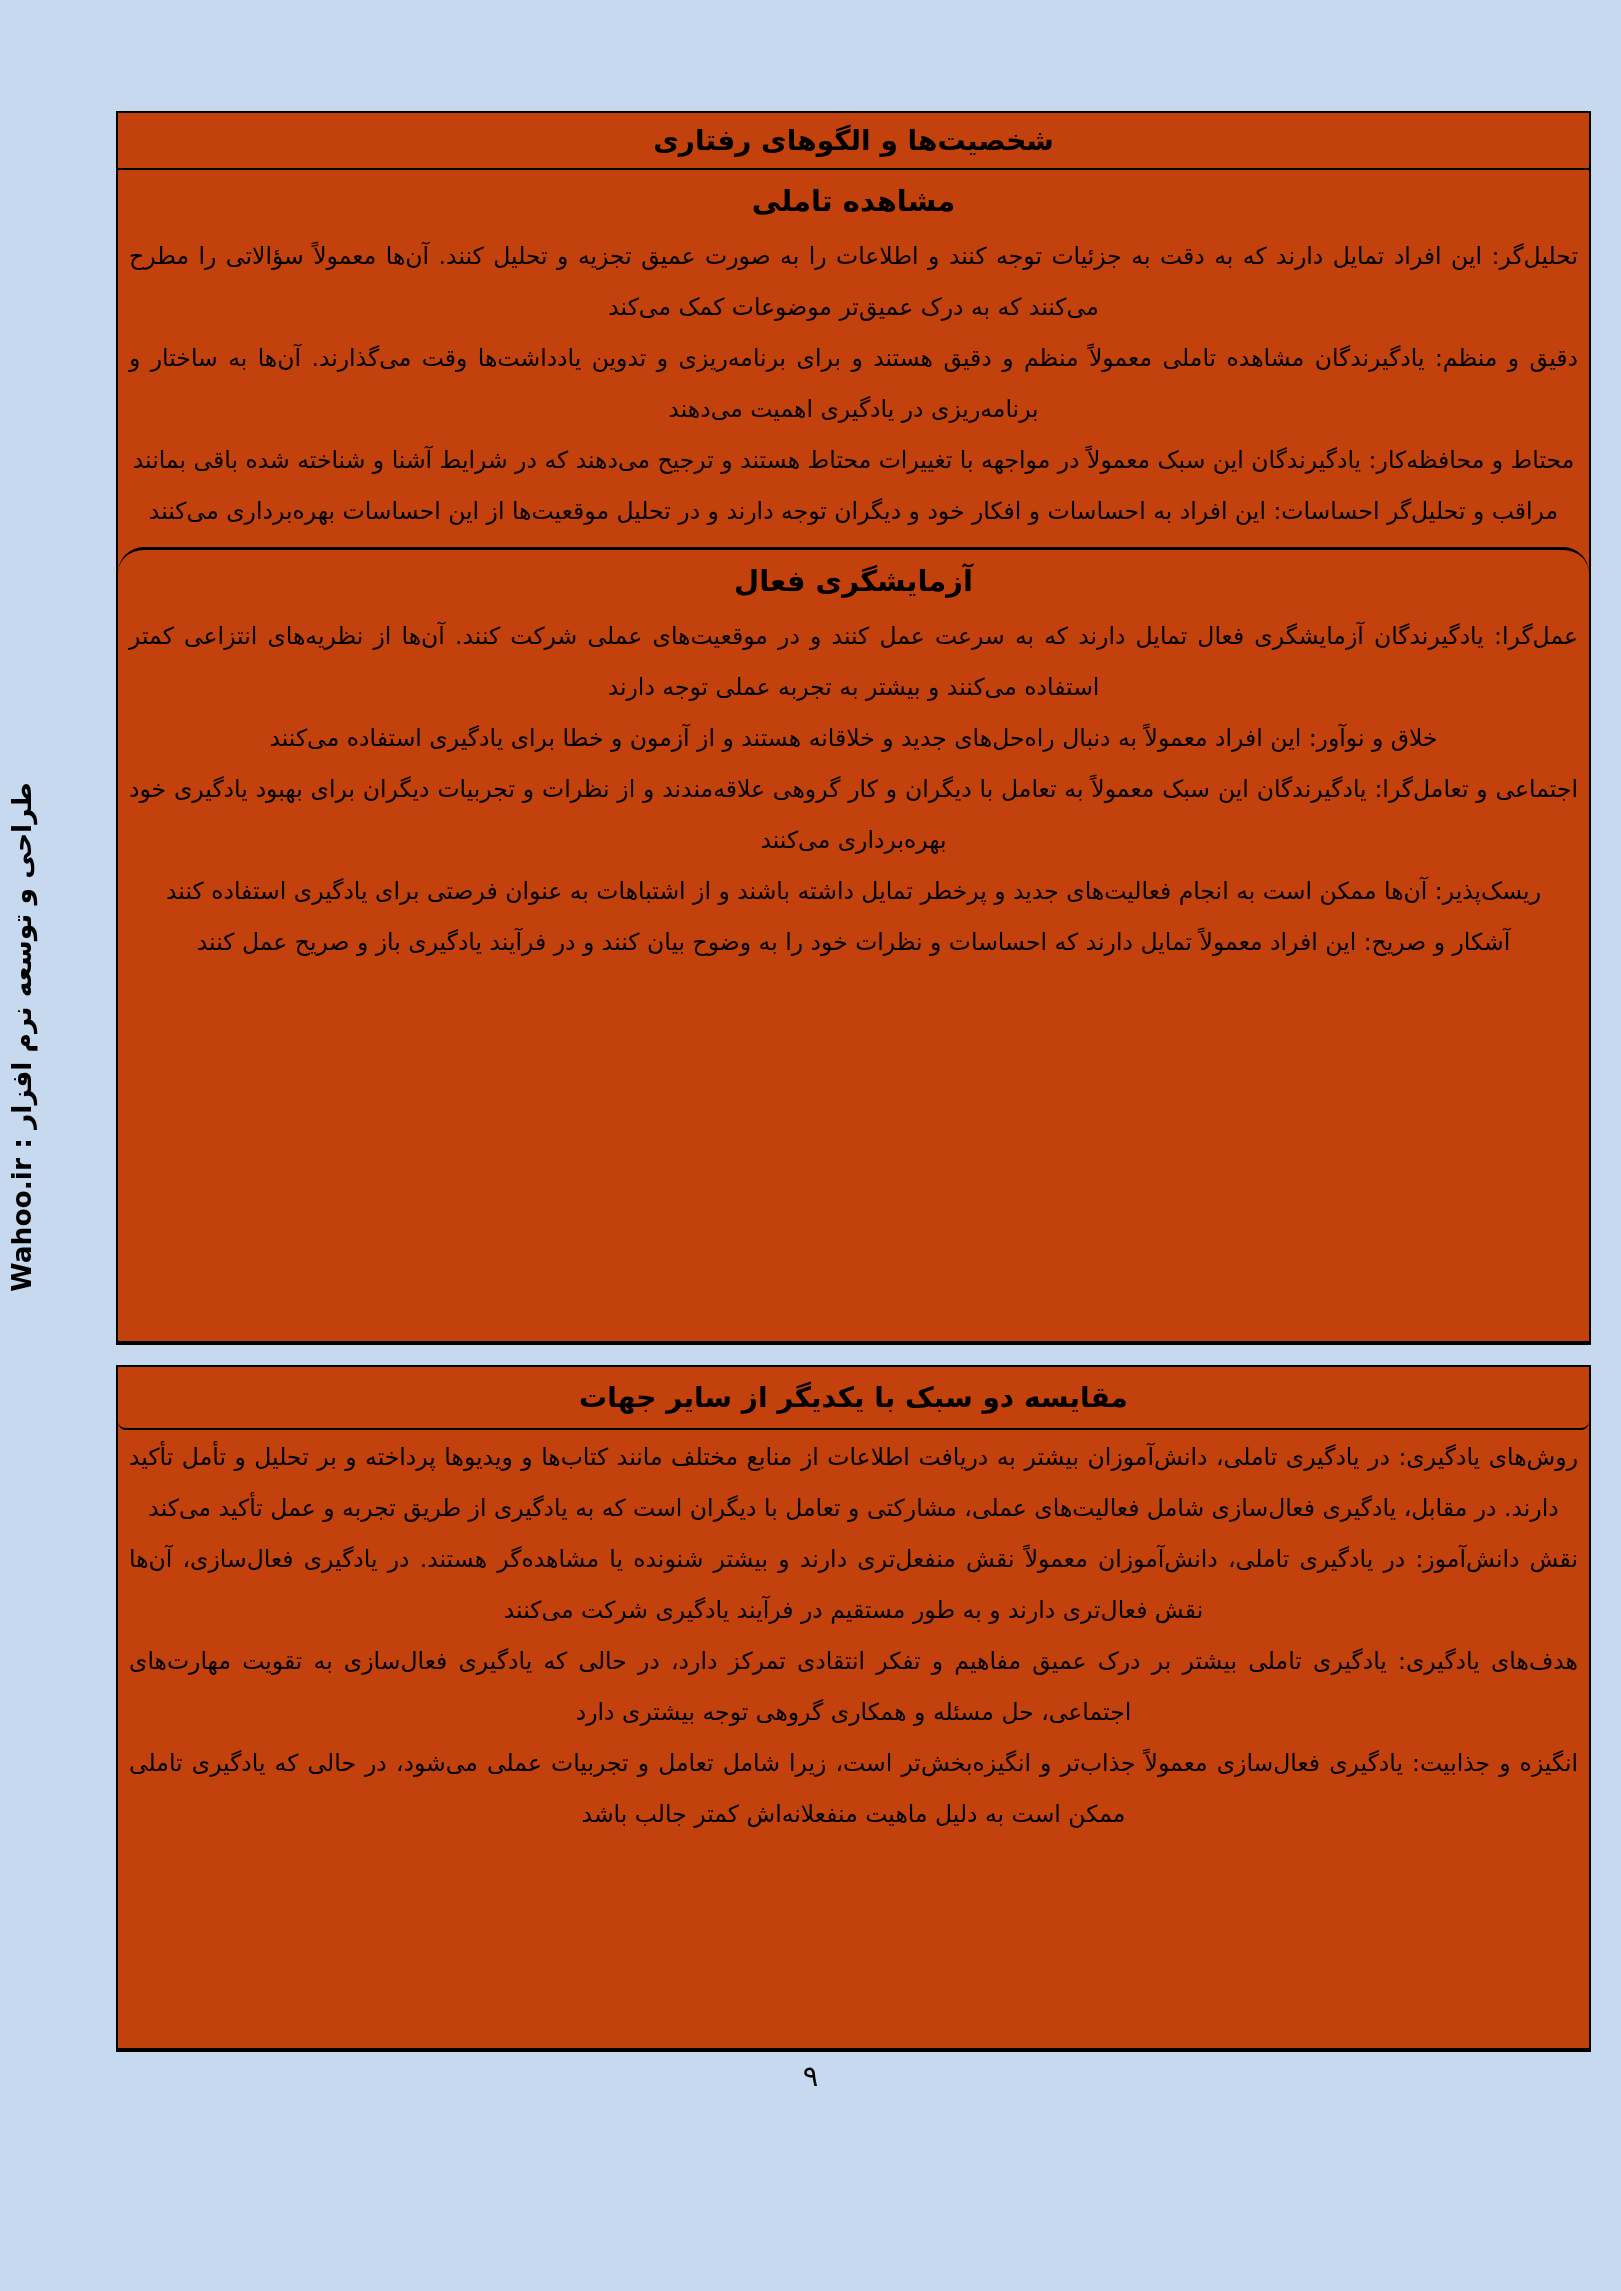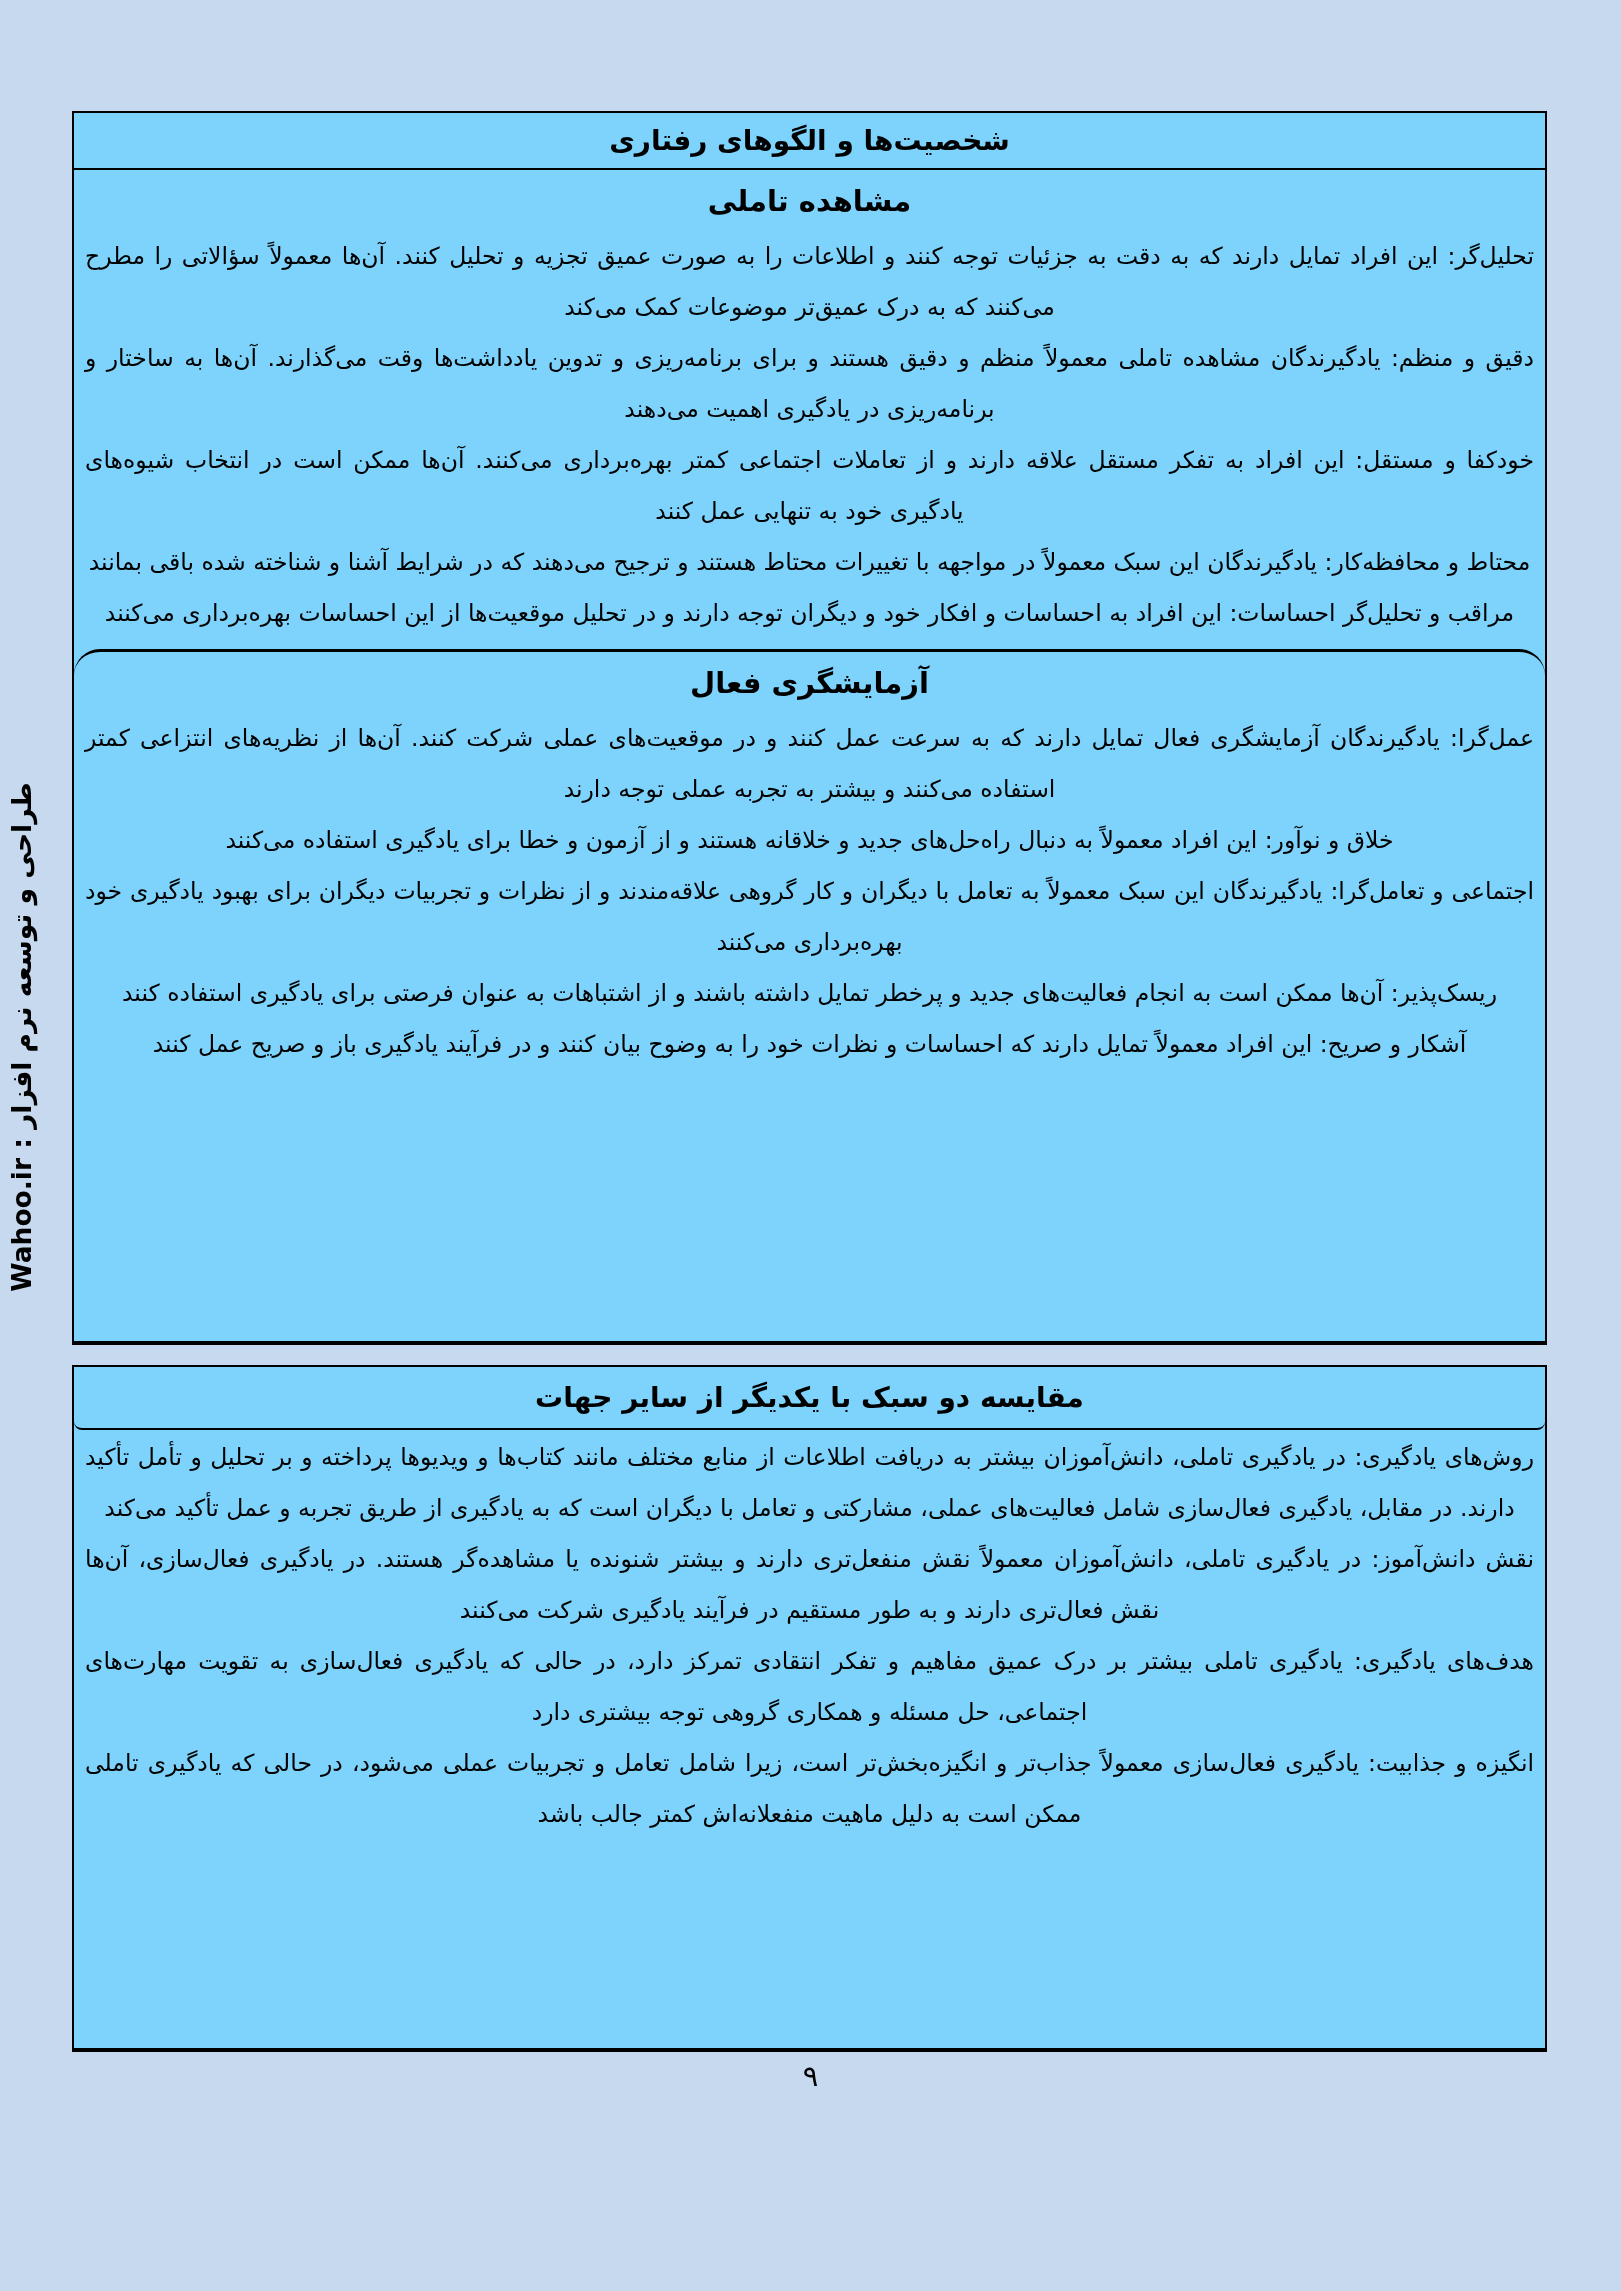--- a/index.html
+++ b/index.html
@@ -6,24 +6,24 @@
   body{
     width:1621px;height:2292px;
     background:#c6d9ef;
     font-family:"DejaVu Sans",sans-serif;
     color:#000;
     position:relative;
     overflow:hidden;
   }
   .page{position:absolute;inset:0;}
   .box{
-    margin-left:72px;
+    margin-left:116px;
     width:1475px;
     box-sizing:border-box;
-    background:#7dd3fc;
+    background:#c2410c;
     border:2.9px solid #000;
     border-bottom-width:4.9px;
   }
   .box1{margin-top:111px;min-height:1234px;}
   .box2{margin-top:19.6px;min-height:687px;}
   .box-title{
     height:55px;
     display:flex;align-items:center;justify-content:center;
     font-weight:bold;font-size:28px;
     border-bottom:2.9px solid #000;
@@ -70,21 +70,20 @@
 
   <div class="sidebar">طراحی و توسعه نرم افزار :  Wahoo.ir</div>
 
   <div class="box box1">
     <div class="box-title">شخصیت‌ها و الگوهای رفتاری</div>
 
     <div class="section">
       <div class="section-heading">مشاهده تاملی</div>
       <p class="para">تحلیل‌گر: این افراد تمایل دارند که به دقت به جزئیات توجه کنند و اطلاعات را به صورت عمیق تجزیه و تحلیل کنند. آن‌ها معمولاً سؤالاتی را مطرح می‌کنند که به درک عمیق‌تر موضوعات کمک می‌کند</p>
       <p class="para">دقیق و منظم: یادگیرندگان مشاهده تاملی معمولاً منظم و دقیق هستند و برای برنامه‌ریزی و تدوین یادداشت‌ها وقت می‌گذارند. آن‌ها به ساختار و برنامه‌ریزی در یادگیری اهمیت می‌دهند</p>
-      <p class="para">خودکفا و مستقل: این افراد به تفکر مستقل علاقه دارند و از تعاملات اجتماعی کمتر بهره‌برداری می‌کنند. آن‌ها ممکن است در انتخاب  شیوه‌های یادگیری خود به تنهایی عمل کنند</p>
       <p class="para">محتاط و محافظه‌کار: یادگیرندگان این سبک معمولاً در مواجهه با تغییرات محتاط هستند و ترجیح می‌دهند که در شرایط آشنا و شناخته شده باقی بمانند</p>
       <p class="para">مراقب و تحلیل‌گر احساسات: این افراد به احساسات و افکار خود و دیگران توجه دارند و در تحلیل موقعیت‌ها از این احساسات بهره‌برداری می‌کنند</p>
     </div>
 
     <div class="section">
       <div class="section-heading">آزمایشگری فعال</div>
       <p class="para">عمل‌گرا: یادگیرندگان آزمایشگری فعال تمایل دارند که به سرعت عمل کنند و در موقعیت‌های عملی شرکت کنند. آن‌ها از نظریه‌های انتزاعی کمتر استفاده می‌کنند و بیشتر به تجربه عملی توجه دارند</p>
       <p class="para">خلاق و نوآور: این افراد معمولاً به دنبال راه‌حل‌های جدید و خلاقانه هستند و از آزمون و خطا برای یادگیری استفاده می‌کنند</p>
       <p class="para">اجتماعی و تعامل‌گرا: یادگیرندگان این سبک معمولاً به تعامل با دیگران و کار گروهی علاقه‌مندند و از نظرات و تجربیات دیگران برای بهبود یادگیری خود بهره‌برداری می‌کنند</p>
       <p class="para">ریسک‌پذیر: آن‌ها ممکن است به انجام فعالیت‌های جدید و پرخطر تمایل داشته باشند و از اشتباهات به عنوان فرصتی برای یادگیری استفاده کنند</p>

